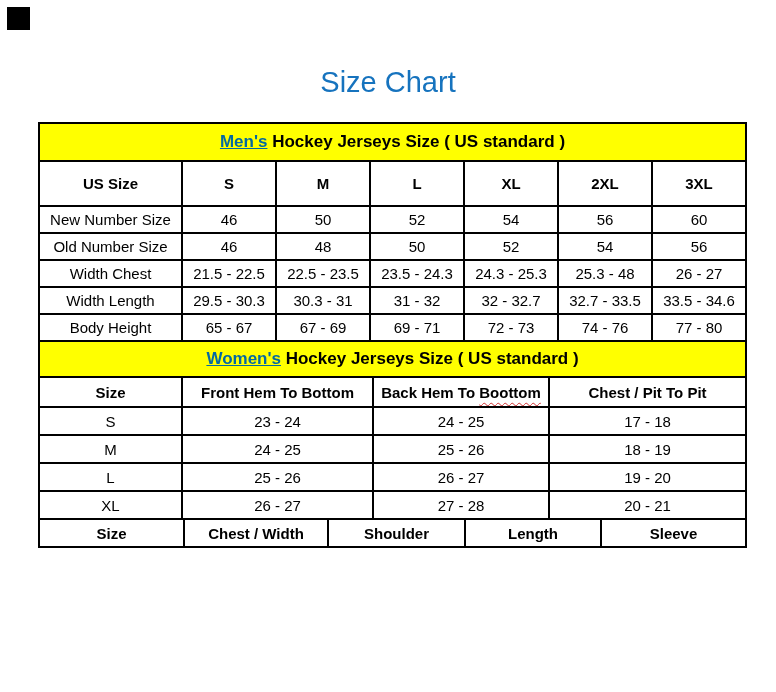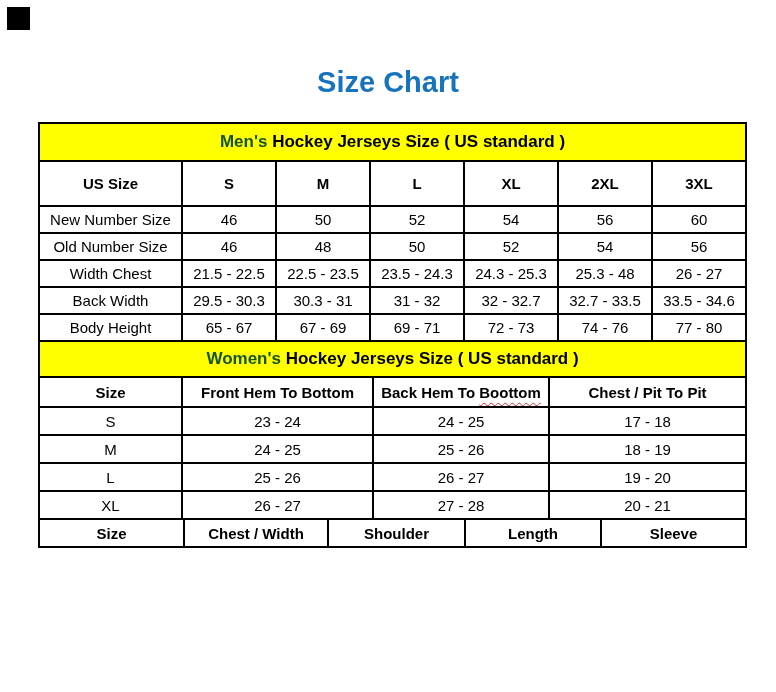--- a/index.html
+++ b/index.html
@@ -3,32 +3,32 @@
 <meta charset="utf-8">
 <style>
   * { margin: 0; padding: 0; box-sizing: border-box; }
   html, body { width: 776px; height: 692px; background: #ffffff;
     font-family: "Liberation Sans", sans-serif; }
   #stage { position: relative; width: 776px; height: 692px; background: #ffffff; overflow: hidden; }
 
   .black-square { position: absolute; left: 7px; top: 7px; width: 23px; height: 23px; background: #000; }
 
   .page-title { position: absolute; top: 66px; left: 0; width: 776px;
-    text-align: center; font-size: 29px; font-weight: bold; color: #1673be;
+    text-align: center; font-size: 29px; font-weight: normal; color: #1673be;
     letter-spacing: 0px; }
 
   .tables { position: absolute; left: 38px; top: 122px; width: 707px; }
 
   table { border-collapse: collapse; table-layout: fixed; width: 707px; }
   table + table { margin-top: -2px; }
   th, td { border: 2px solid #000; text-align: center; vertical-align: middle;
     font-size: 15px; color: #000; padding: 0 2px; overflow: hidden; white-space: nowrap; }
 
   td.banner { background: #ffff00; font-weight: bold; font-size: 17px; height: 38px; }
-  td.banner .red { color: #14532d; }
+  td.banner .red { color: #0369a1; text-decoration: underline; }
 
   tr.head th { font-weight: bold; height: 45px; }
   tr.data td { font-weight: normal; height: 27px; }
   td.size-label { font-weight: bold; }
 
   #women-table tr.head th { height: 30px; }
   #women-table tr.data td { height: 28px; }
   #women-table td.banner { height: 36px; }
   #youth-table td.banner { height: 32px; }
   #youth-table tr.head th { height: 28px; }
@@ -93,21 +93,21 @@
       <tr class="data">
         <td>Width Chest</td>
         <td>21.5 - 22.5</td>
         <td>22.5 - 23.5</td>
         <td>23.5 - 24.3</td>
         <td>24.3 - 25.3</td>
         <td>25.3 - 48</td>
         <td>26 - 27</td>
       </tr>
       <tr class="data">
-        <td>Back Width</td>
+        <td>Width Length</td>
         <td>29.5 - 30.3</td>
         <td>30.3 - 31</td>
         <td>31 - 32</td>
         <td>32 - 32.7</td>
         <td>32.7 - 33.5</td>
         <td>33.5 - 34.6</td>
       </tr>
       <tr class="data">
         <td>Body Height</td>
         <td>65 - 67</td>

